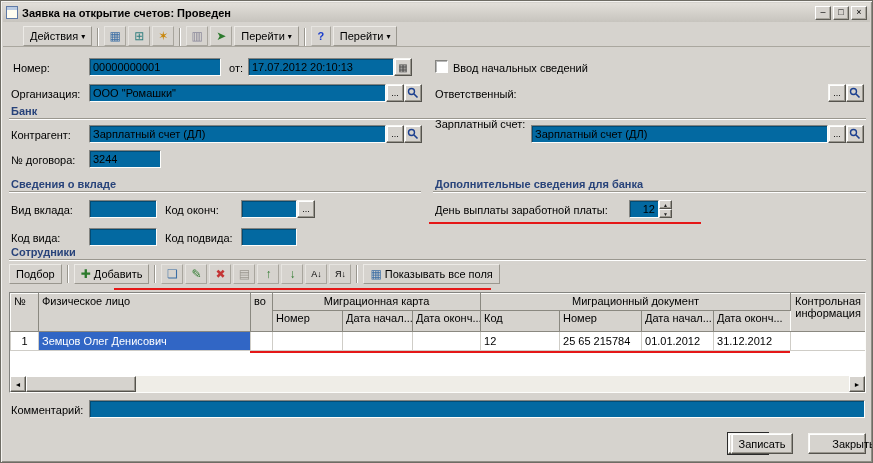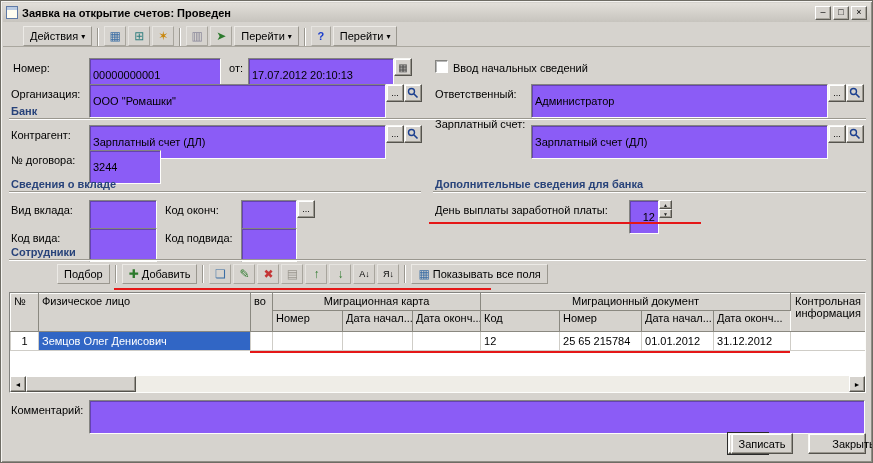--- a/index.html
+++ b/index.html
@@ -28,34 +28,34 @@
   .vsep{width:0;height:18px;border-left:1px solid #9a978f;border-right:1px solid #fff;margin:0 3px;}
   .dd{font-size:8px;}
   .ic{font-size:12px;line-height:12px;}
   .ic-blue{color:#3b6ea5;} .ic-teal{color:#2e7d7d;} .ic-gold{color:#c8860a;}
   .ic-gray{color:#8a889a;} .ic-green{color:#2d7a2d;} .ic-red{color:#c43535;} .ic-dis{color:#9a978f;}
   .helpbtn{width:20px;height:20px;border:1px solid;border-color:#e6e4e0 #a8a59d #a8a59d #e6e4e0;
            background:#d6d3ce;color:#1a3ccc;font-weight:700;}
 
   .lbl{position:absolute;height:14px;line-height:14px;white-space:nowrap;}
   .fld{position:absolute;height:18px;border:1px solid;border-color:#848480 #fdfdfb #fdfdfb #848480;
-       box-shadow:inset 1px 1px 0 rgba(0,0,0,.28);background:#8b5cf6;font-family:inherit;font-size:11px;
-       padding:16px 3px;outline:none;}
+       box-shadow:inset 1px 1px 0 rgba(0,0,0,.28);background:#0369a1;font-family:inherit;font-size:11px;
+       padding:0 3px;outline:none;}
   .ab{position:absolute;width:18px;height:18px;background:#d6d3ce;border:1px solid;
       border-color:#f8f7f4 #55534d #55534d #f8f7f4;box-shadow:inset -1px -1px 0 #9a978f,inset 1px 1px 0 #fff;
       display:flex;align-items:center;justify-content:center;font-size:9px;line-height:9px;}
   .checkbox{position:absolute;width:13px;height:13px;background:#fff;border:1px solid;
             border-color:#848480 #fff #fff #848480;box-shadow:inset 1px 1px 0 rgba(0,0,0,.28);}
   .section-title{position:absolute;font-weight:700;color:#28437a;white-space:nowrap;}
   .hline{position:absolute;height:2px;border-top:1px solid #9a978f;border-bottom:1px solid #fff;}
   .spincol{position:absolute;width:13px;height:18px;display:flex;flex-direction:column;}
   .spinbtn{width:13px;height:9px;background:#d6d3ce;border:1px solid;border-color:#fff #55534d #55534d #fff;
            box-shadow:inset -1px -1px 0 #9a978f;font-size:5px;line-height:6px;text-align:center;color:#222;}
 
-  .emp-toolbar{position:absolute;left:8px;top:262px;height:22px;display:flex;align-items:center;gap:2px;margin-left:48px;}
+  .emp-toolbar{position:absolute;left:8px;top:262px;height:22px;display:flex;align-items:center;gap:2px;}
 
   .tablewrap{position:absolute;left:8px;top:291px;width:857px;height:101px;background:#fff;border:1px solid;
              border-color:#848480 #fdfdfb #fdfdfb #848480;overflow:hidden;}
   table{border-collapse:collapse;table-layout:fixed;width:855px;}
   th{background:#d6d3ce;border:1px solid;border-color:#fdfdfb #8a8880 #8a8880 #fdfdfb;font-weight:400;
      font-size:11px;padding:1px 3px;overflow:hidden;white-space:nowrap;vertical-align:top;text-align:left;}
   th.c{text-align:center;}
   th.wrap{white-space:normal;text-align:center;line-height:12px;}
   td{border:1px solid #cfcdc7;font-size:11px;padding:1px 3px;height:19px;overflow:hidden;
      white-space:nowrap;background:#fff;}
@@ -136,21 +136,20 @@
   <span class="lbl" style="left:10px;top:86px;">Организация:</span>
   <input class="fld" style="left: 88px; top: 83px; width: 297px;" value="ООО &quot;Ромашки&quot;">
   <button class="ab" style="left:385px;top:83px;">...</button>
   <button class="ab" style="left:403px;top:83px;">
       <svg width="12" height="12" viewBox="0 0 12 12">
         <circle cx="4.5" cy="4.5" r="3" fill="none" stroke="#1b3f8f" stroke-width="1.4"></circle>
         <line x1="7" y1="7" x2="10.5" y2="10.5" stroke="#1b3f8f" stroke-width="1.6"></line>
       </svg>
     </button>
   <span class="lbl" style="left:434px;top:86px;">Ответственный:</span>
-  <input class="fld" style="left: 530px; top: 83px; width: 297px;" value="Администратор">
   <button class="ab" style="left:827px;top:83px;">...</button>
   <button class="ab" style="left:845px;top:83px;">
       <svg width="12" height="12" viewBox="0 0 12 12">
         <circle cx="4.5" cy="4.5" r="3" fill="none" stroke="#1b3f8f" stroke-width="1.4"></circle>
         <line x1="7" y1="7" x2="10.5" y2="10.5" stroke="#1b3f8f" stroke-width="1.6"></line>
       </svg>
     </button>
 
   <span class="section-title" style="left:10px;top:104px;">Банк</span>
   <span class="hline" style="left:8px;top:117px;width:857px;"></span>

